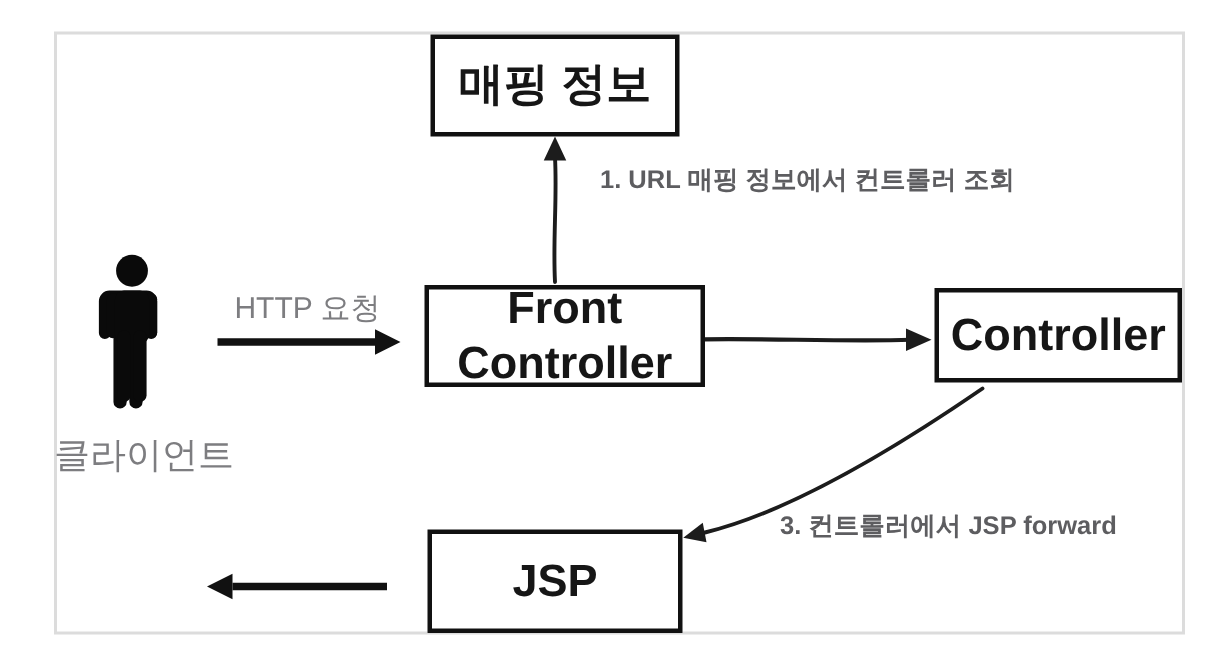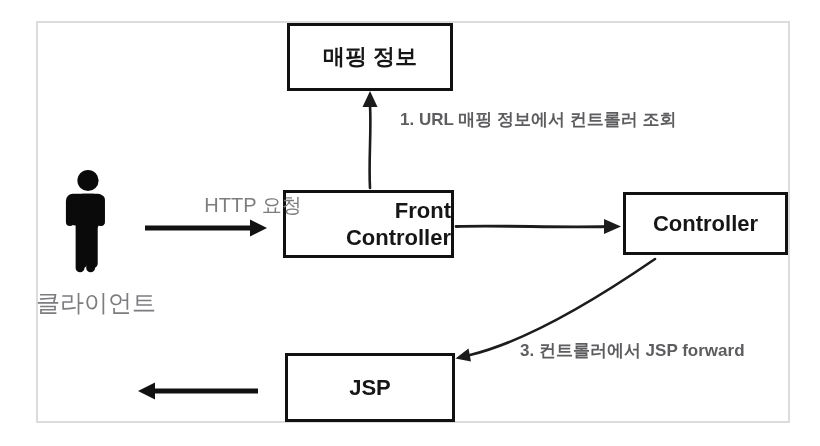--- a/index.html
+++ b/index.html
@@ -16,39 +16,39 @@
     width:820px;height:446px;overflow:hidden;position:relative;
   }
   .stage{position:absolute;left:0;top:0;width:820px;height:446px;background:#ffffff;}
   .frame{
     position:absolute;left:36px;top:21px;width:754px;height:402px;
     border:2px solid var(--frame-border);background:transparent;
   }
   .box{
     position:absolute;background:#ffffff;border:3px solid var(--box-border);
     display:flex;align-items:center;justify-content:center;flex-direction:column;
-    font-weight:bold;font-size:22px;color:#161616;text-align:center;line-height:1.25;
+    font-weight:bold;font-size:30px;color:#161616;text-align:center;line-height:1.25;
     z-index:3;
   }
   .box-mapping{left:287px;top:23px;width:166px;height:68px;}
-  .box-front{left:283px;top:190px;width:171px;height:68px;align-items:flex-end;}
+  .box-front{left:283px;top:190px;width:187px;height:68px;}
   .box-controller{left:623px;top:192px;width:165px;height:63px;}
   .box-jsp{left:285px;top:353px;width:170px;height:69px;}
   .step-label{
     position:absolute;font-weight:bold;font-size:17px;color:var(--step-label);
     white-space:nowrap;z-index:4;
   }
   .step1{left:400px;top:108px;}
   .step2{left:477px;top:188px;}
   .step3{left:520px;top:339px;}
   .muted-label{
     position:absolute;font-size:20px;color:var(--muted-label);
     white-space:nowrap;z-index:4;text-align:center;
   }
-  .http-label{left:150px;top:192px;width:110px;margin-left:48px;}
+  .http-label{left:150px;top:192px;width:110px;}
   .html-label{left:146px;top:347px;width:112px;}
   .client-label{left:36px;top:287px;width:104px;font-size:24px;}
   .actor{position:absolute;left:61px;top:169px;width:54px;height:106px;z-index:3;}
   svg.arrows{position:absolute;left:0;top:0;width:820px;height:446px;z-index:2;pointer-events:none;}
 </style>
 </head>
 <body>
 
 <div class="stage">
 

